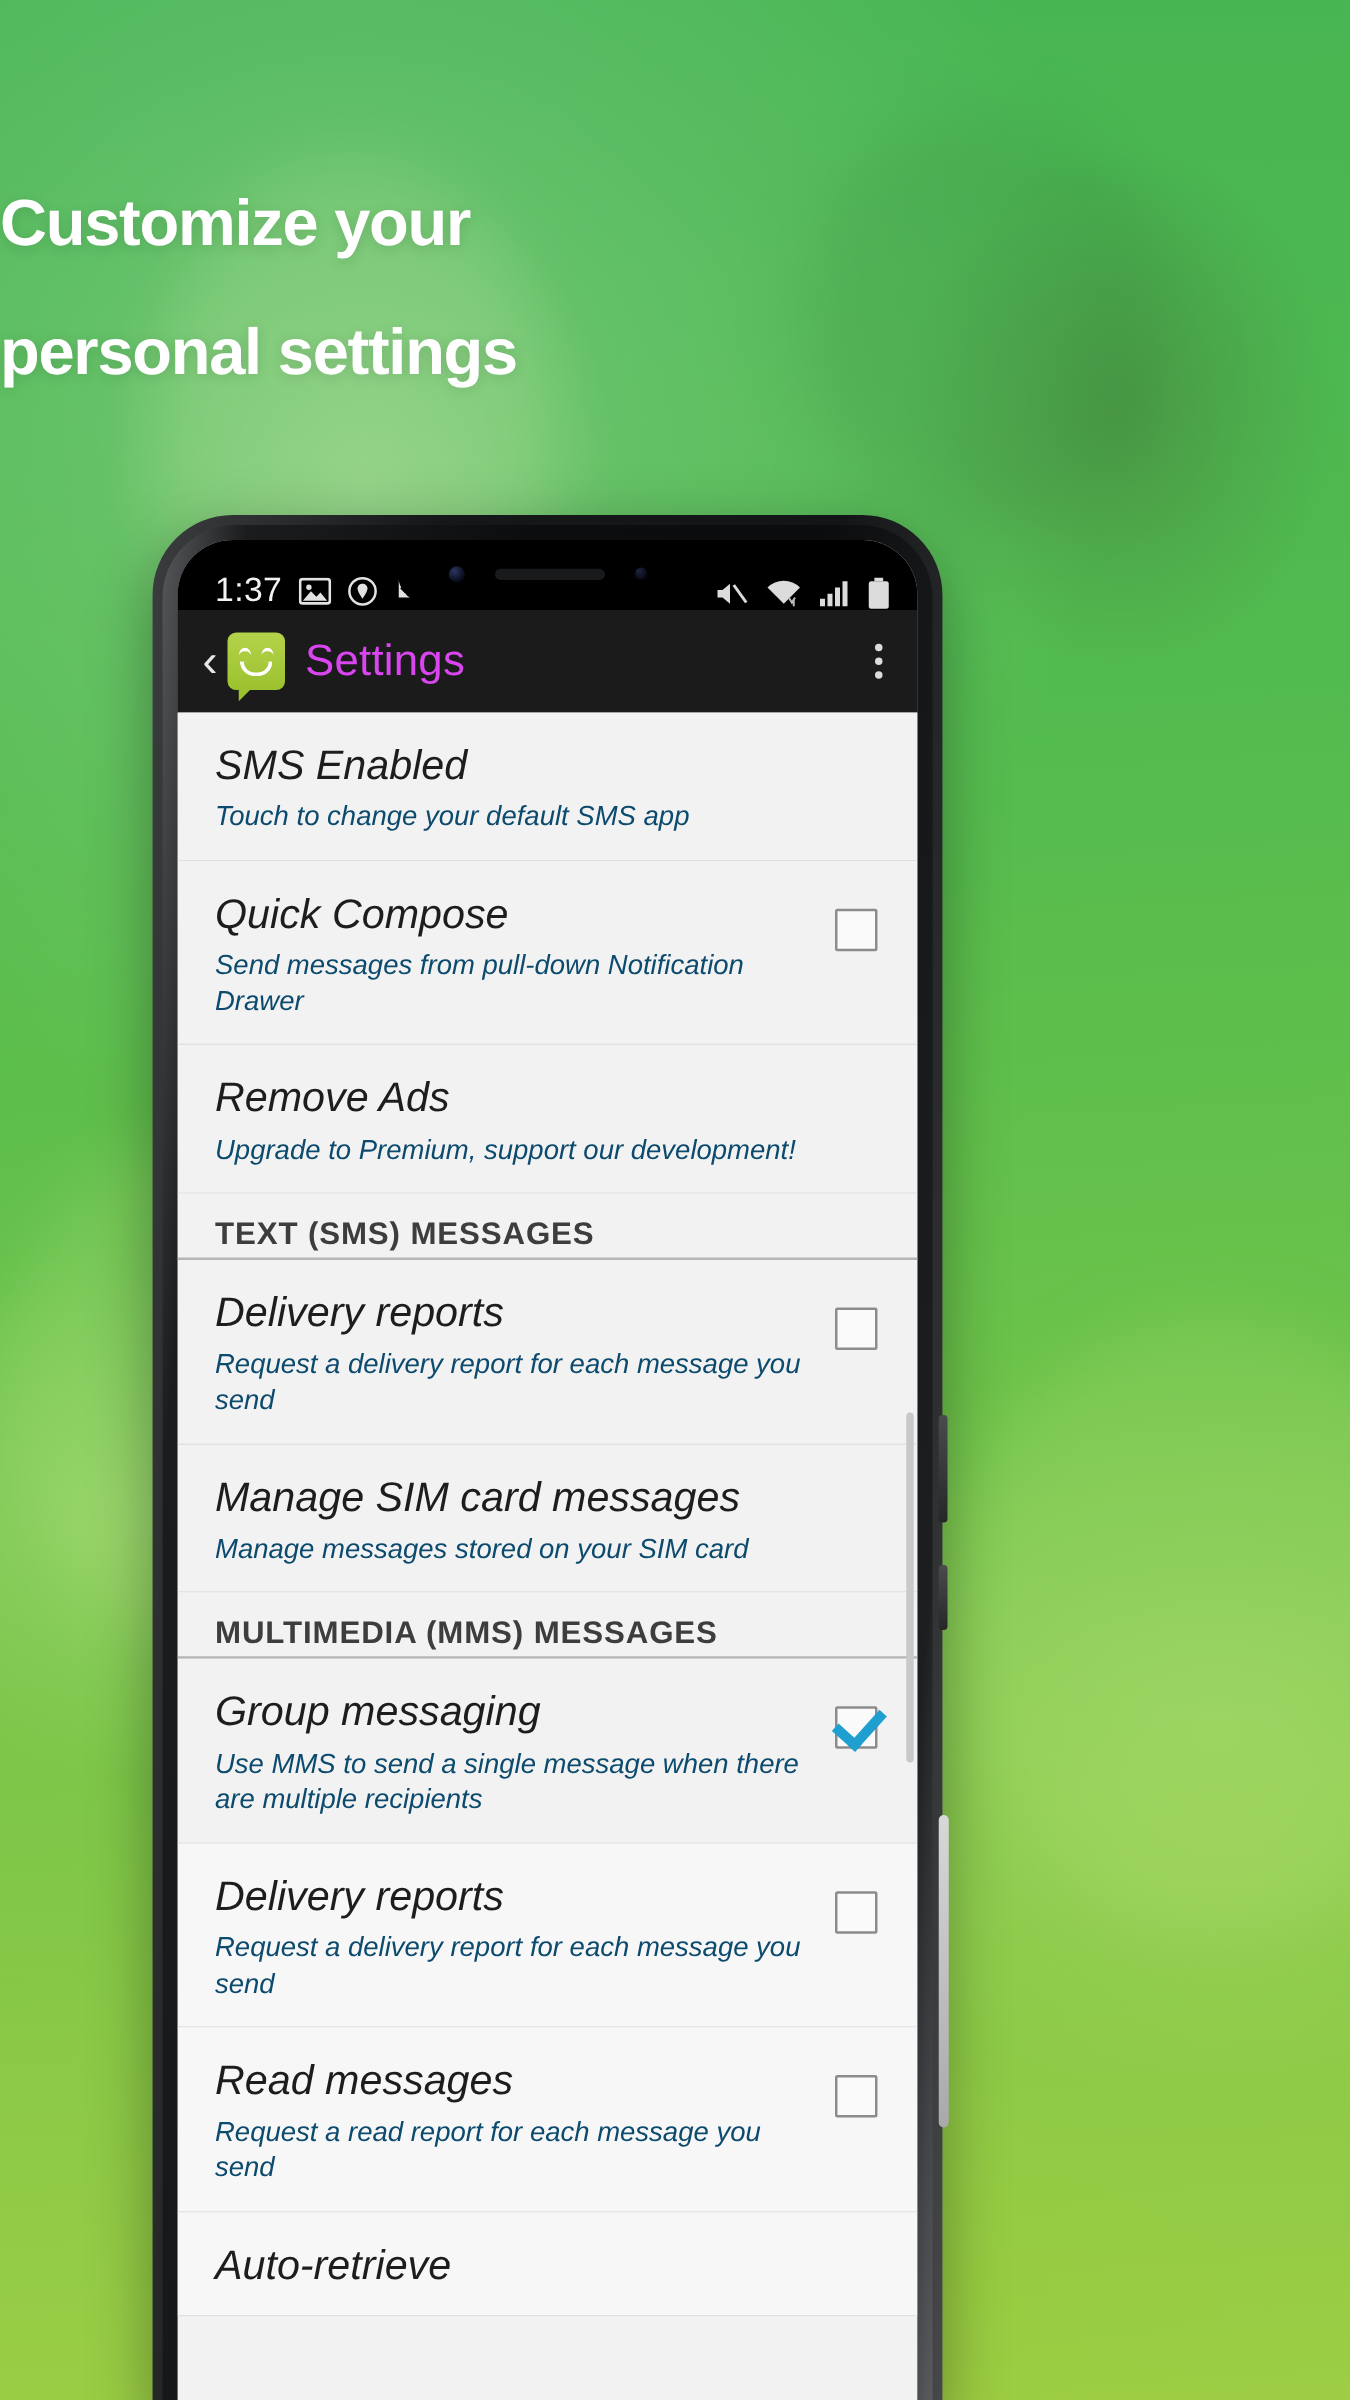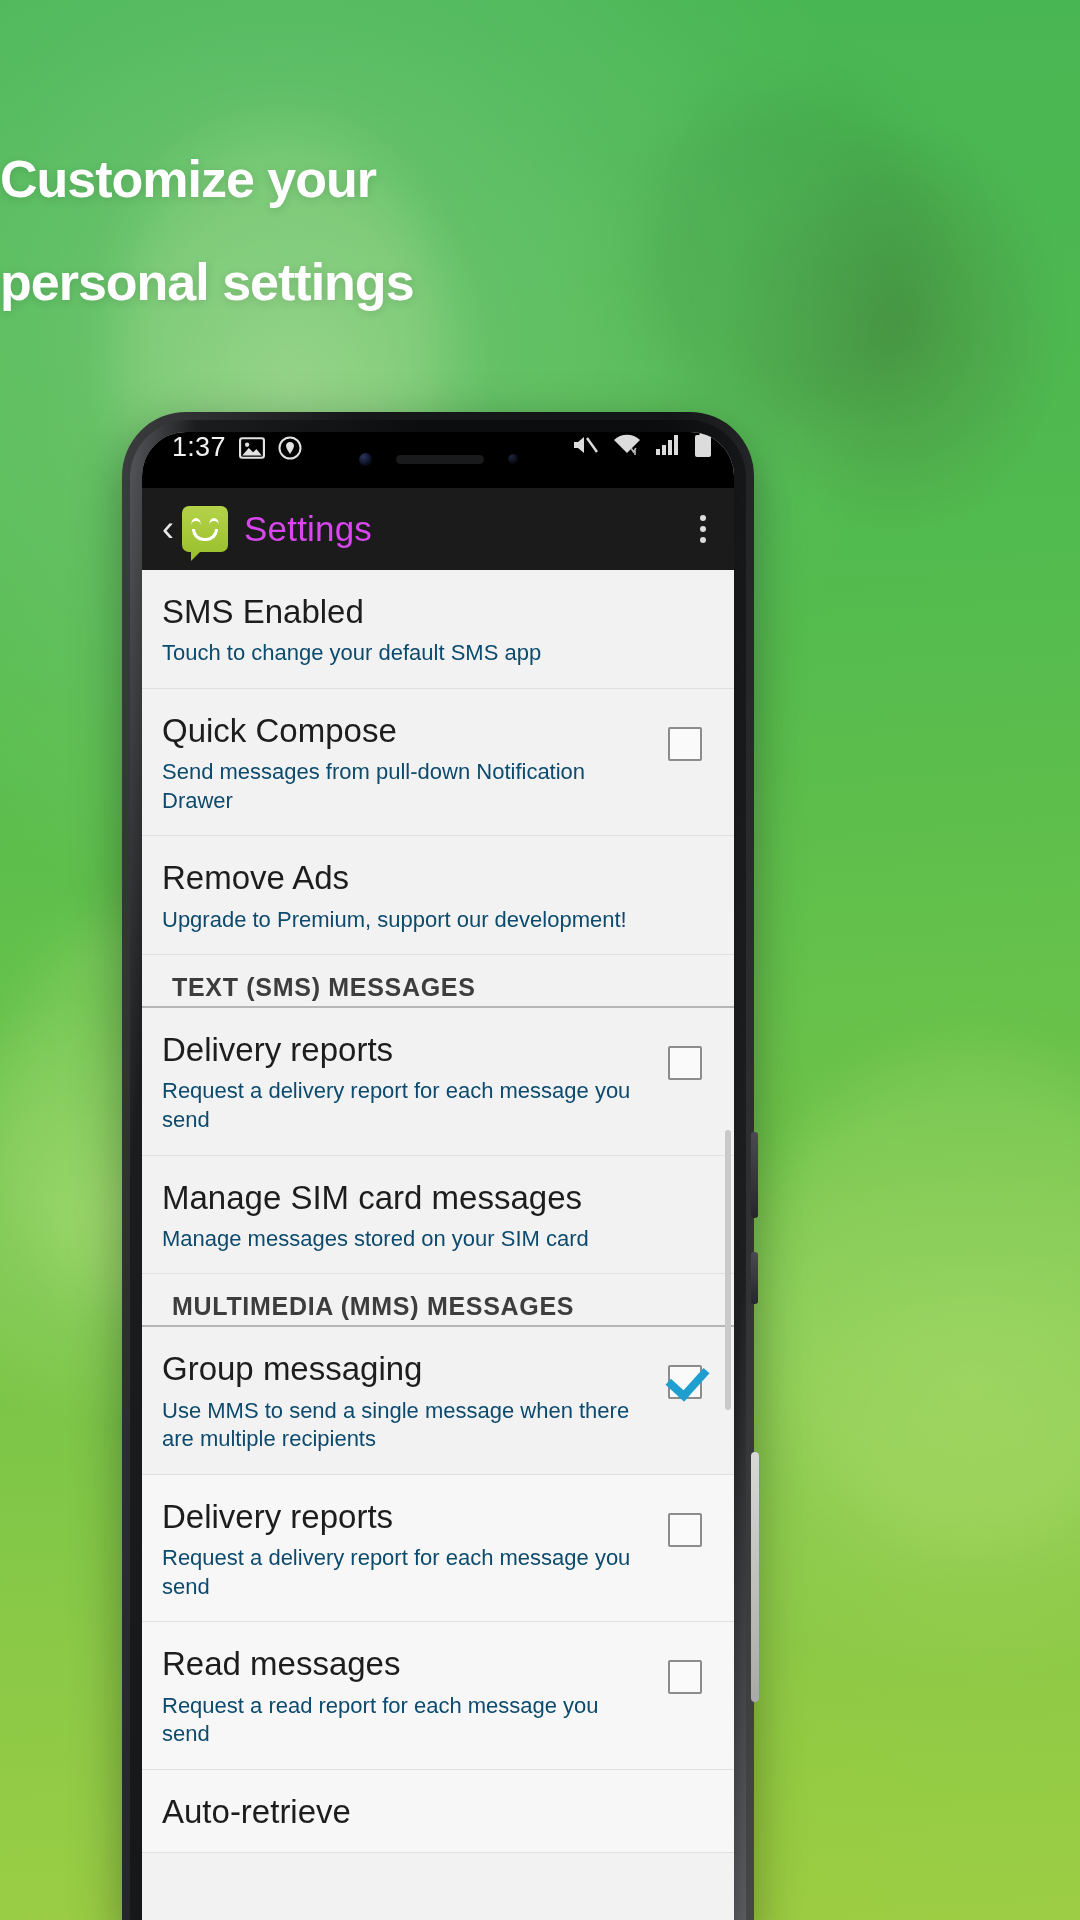--- a/index.html
+++ b/index.html
@@ -71,21 +71,21 @@
   .btn-1 { top:720px; height:86px; }
   .btn-2 { top:840px; height:52px; }
   .btn-3 { top:1040px; height:250px; background:linear-gradient(180deg,#d8d8d8,#a9a9a9); width:8px; border-radius:4px; right:-5px;}
 
   
   .screen { position:absolute; inset:0; background:#f0f0f0; display:flex; flex-direction:column; }
 
   
   .statusbar {
     height:56px; background:#000; color:#e9e9e9;
-    display:flex; align-items:flex-start; padding:0 22px 0 30px;
+    display:flex; align-items:flex-end; padding:0 22px 0 30px;
     font-size:25px; position:relative; flex:0 0 auto;
   }
   .sb-left { display:flex; align-items:center; gap:13px; }
   .sb-time { font-size:27px; letter-spacing:.3px; color:#f2f2f2; }
   .sb-spacer { flex:1; }
   .sb-right { display:flex; align-items:center; gap:13px; }
   .notch {
     position:absolute; left:50%; transform:translateX(-50%); top:2px;
     width:240px; height:50px; background:#000; border-radius:0 0 26px 26px;
     display:flex; align-items:center; justify-content:center; gap:24px;
@@ -117,22 +117,22 @@
                  border-top:3px solid #fff; }
   .smile { position:absolute; left:10px; top:23px; width:26px; height:12px;
            border:3px solid #fff; border-top:none; border-radius:0 0 16px 16px; }
   .appbar-title { color:#d946ef; font-size:35px; margin-left:16px; letter-spacing:.2px; }
   .appbar-spacer { flex:1; }
   .overflow-dots { display:flex; flex-direction:column; gap:5px; padding:8px 10px; }
   .overflow-dots i { width:6px; height:6px; border-radius:50%; background:#dcdcdc; display:block; }
 
   
   .list { flex:1; background:#f2f2f2; overflow:hidden; position:relative; }
-  .row { display:flex; align-items:flex-start; padding:22px 26px 20px 20px;
-         border-bottom:1px solid #e0e0e0; background:#f2f2f2; }
+  .row { display:flex; align-items:flex-start; padding:22px 26px 20px 30px;
+         border-bottom:1px solid #e0e0e0; background:#f2f2f2;font-style:italic; }
   .row-alt { background:#f7f7f7; }
   .row-text { flex:1; min-width:0; }
   .row-title { font-size:33px; color:#1d1d1d; line-height:1.22; font-weight:normal; }
   .row-sub { font-size:22px; color:#0c4a6e; line-height:1.3; margin-top:7px; }
   .checkbox {
     width:34px; height:34px; border:2px solid #8c8c8c; background:#fafafa;
     flex:0 0 auto; margin:16px 6px 0 24px; position:relative; border-radius:2px;
   }
   .checkbox.checked:after {
     content:""; position:absolute; left:5px; top:-7px;

